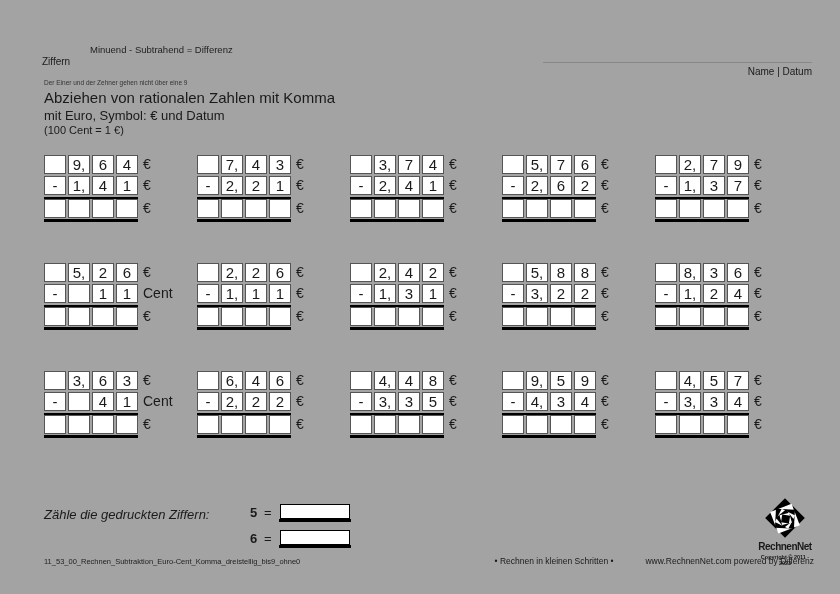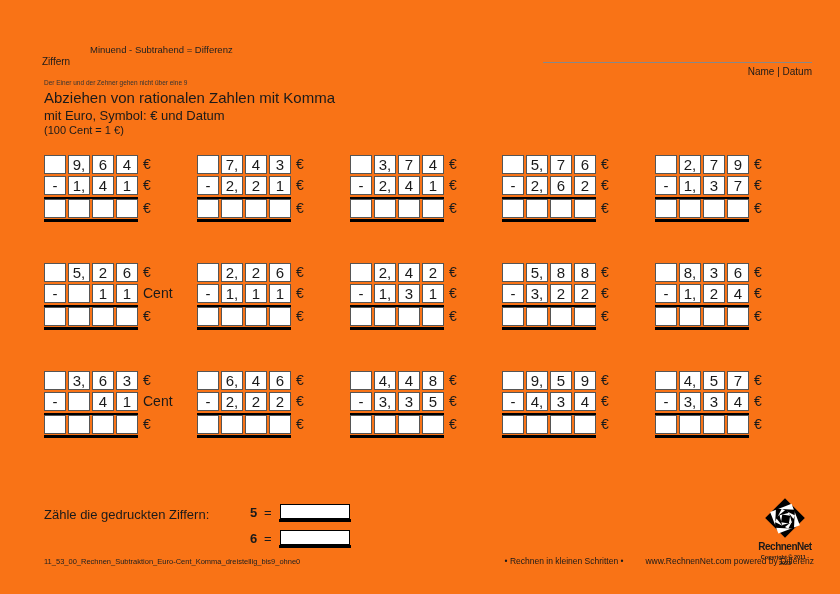--- a/index.html
+++ b/index.html
@@ -1,18 +1,18 @@
 <!DOCTYPE html>
 <html><head>
 <meta charset="utf-8">
 <style>
   * { margin:0; padding:0; box-sizing:border-box; }
   html,body { background:#e8e8e8; }
   .page {
-    position:relative; width:840px; height:594px; background:#f97316;
+    position:relative; width:840px; height:594px; background:#a3a3a3;
     font-family:"Liberation Sans", sans-serif; color:#1a1a1a; overflow:hidden;
   }
   
   .formula   { position:absolute; left:90px;  top:44px;  font-size:9.5px; color:#222; }
   .aufgaben  { position:absolute; left:42px;  top:56px;  font-size:10px; }
   .taskline  { position:absolute; left:44px;  top:67px;  font-size:11px; }
   .taskline span { margin-right:10px; }
   .tasknote  { position:absolute; left:44px;  top:79px;  font-size:6.5px; color:#333; }
   .nameline  { position:absolute; left:543px; top:62px;  width:269px; border-top:1px solid #888; }
   .namedatum { position:absolute; right:28px; top:66px;  font-size:10px; }
@@ -27,30 +27,30 @@
   .cell {
     width:22px; height:19px; border:1px solid #555; margin-right:2px;
     font-size:15px; line-height:18px; text-align:center; background:#fff;
   }
   .unit   { margin-left:3px; font-size:14px; line-height:19px; white-space:nowrap; }
   .subline{ width:94px; height:2px; background:#000; margin:0 0 0 0; }
   .prow.resultrow { margin-top:0; margin-bottom:1px; }
   .dline  { width:94px; height:2px; border-top:1px solid #000; border-bottom:2px solid #000; }
   
   #countsec    { position:absolute; left:44px; top:503px; width:340px; height:50px; }
-  .countlabel  { position:absolute; left:0; top:4px; font-size:13px; }
+  .countlabel  { position:absolute; left:0; top:4px; font-size:13px;font-style:italic; }
   .countrow    { position:absolute; left:206px; height:19px; display:flex; align-items:center; }
   .countdigit  { font-weight:bold; font-size:13px; width:14px; }
   .counteq     { font-size:13px; width:16px; }
   .cboxwrap    { display:inline-block; }
   .cbox        { width:70px; height:15px; border:1px solid #000; background:#fff; }
   .cbox-under  { width:72px; height:2px; border-top:1px solid #000; border-bottom:2px solid #000; margin-left:-1px; }
   
   .footleft  { position:absolute; left:44px;  top:557px; font-size:7.5px; color:#222; }
-  .footright { position:absolute; right:26px; top:556px; font-size:8.5px; display:flex; gap:22px; }
+  .footright { position:absolute; right:26px; top:556px; font-size:8.5px; display:flex; gap:32px; }
   
   .logo     { position:absolute; right:24px; top:498px; width:62px; text-align:center; }
   .spiral   { position:relative; width:28px; height:28px; background:#000; transform:rotate(45deg); margin:6px auto 9px; }
   .sq       { position:absolute; left:9%; top:9%; width:82%; height:82%; transform:rotate(24deg); }
   .sqb { background:#000; } .sqw { background:#fff; }
   .logoname { font-weight:bold; font-size:10px; letter-spacing:-0.5px; line-height:12px; }
   .logocopy { font-weight:bold; font-size:5.5px; margin-top:1px; }
 </style>
 </head>
 <body>

